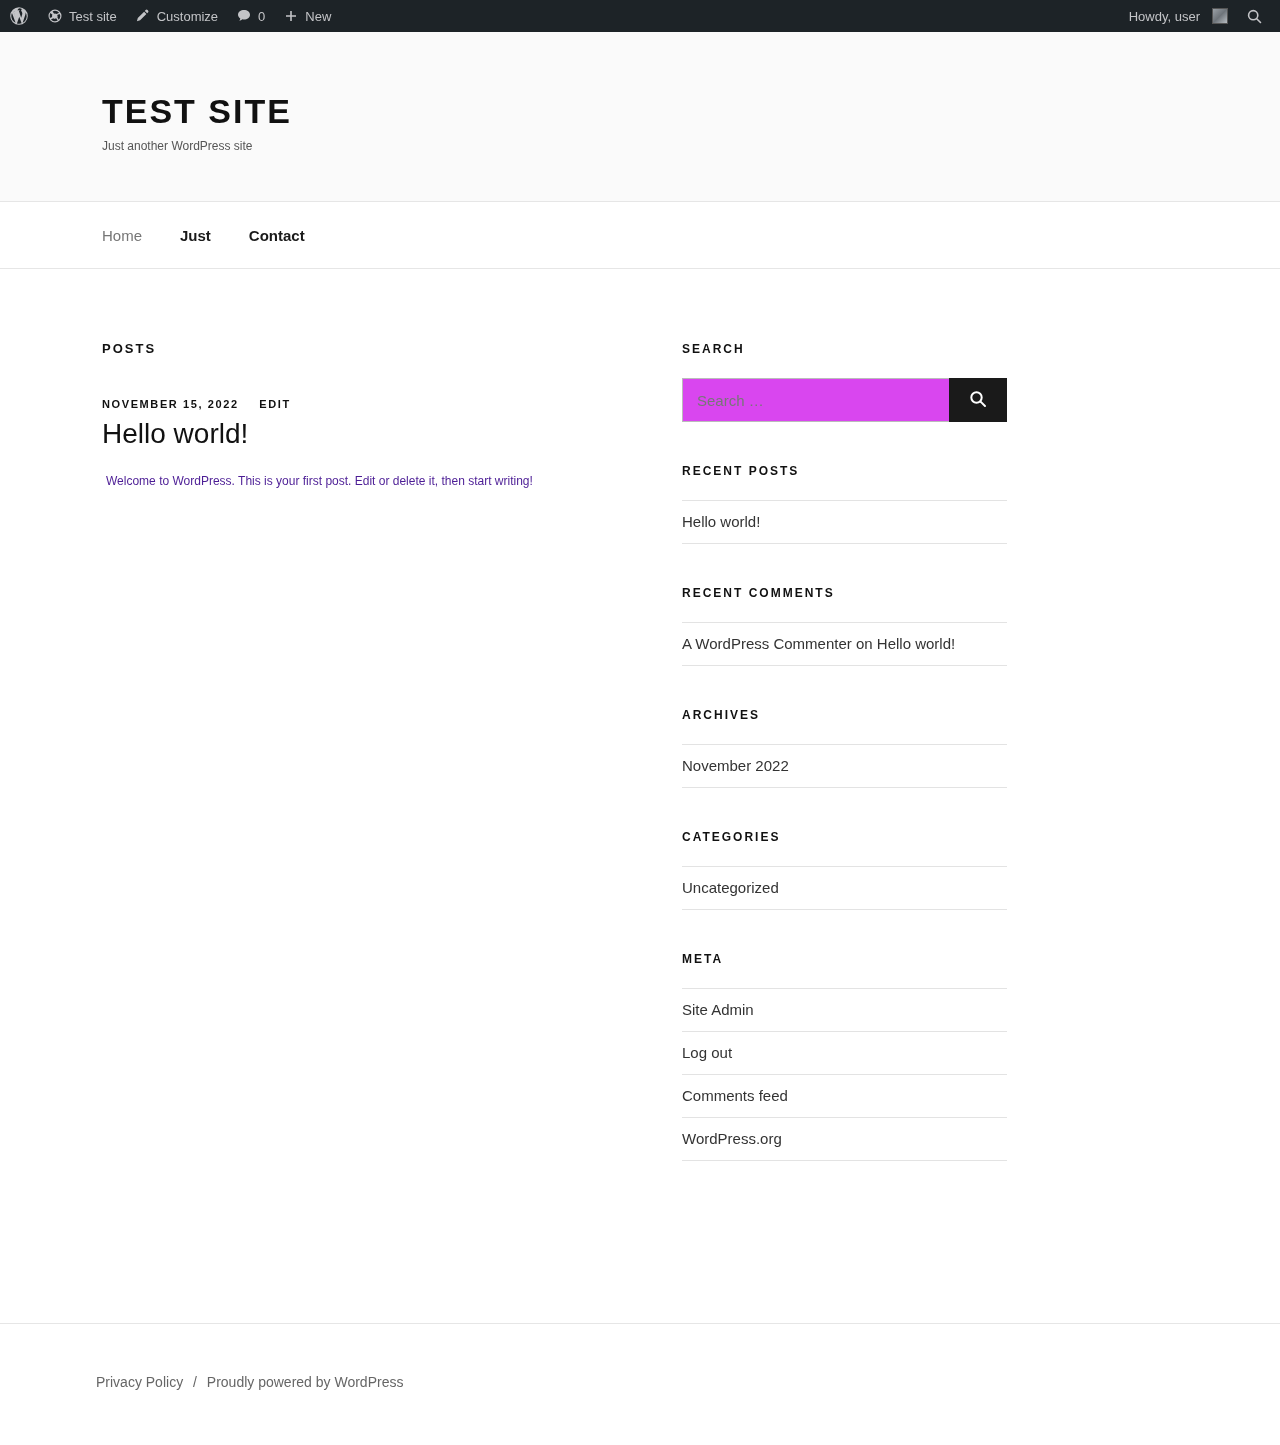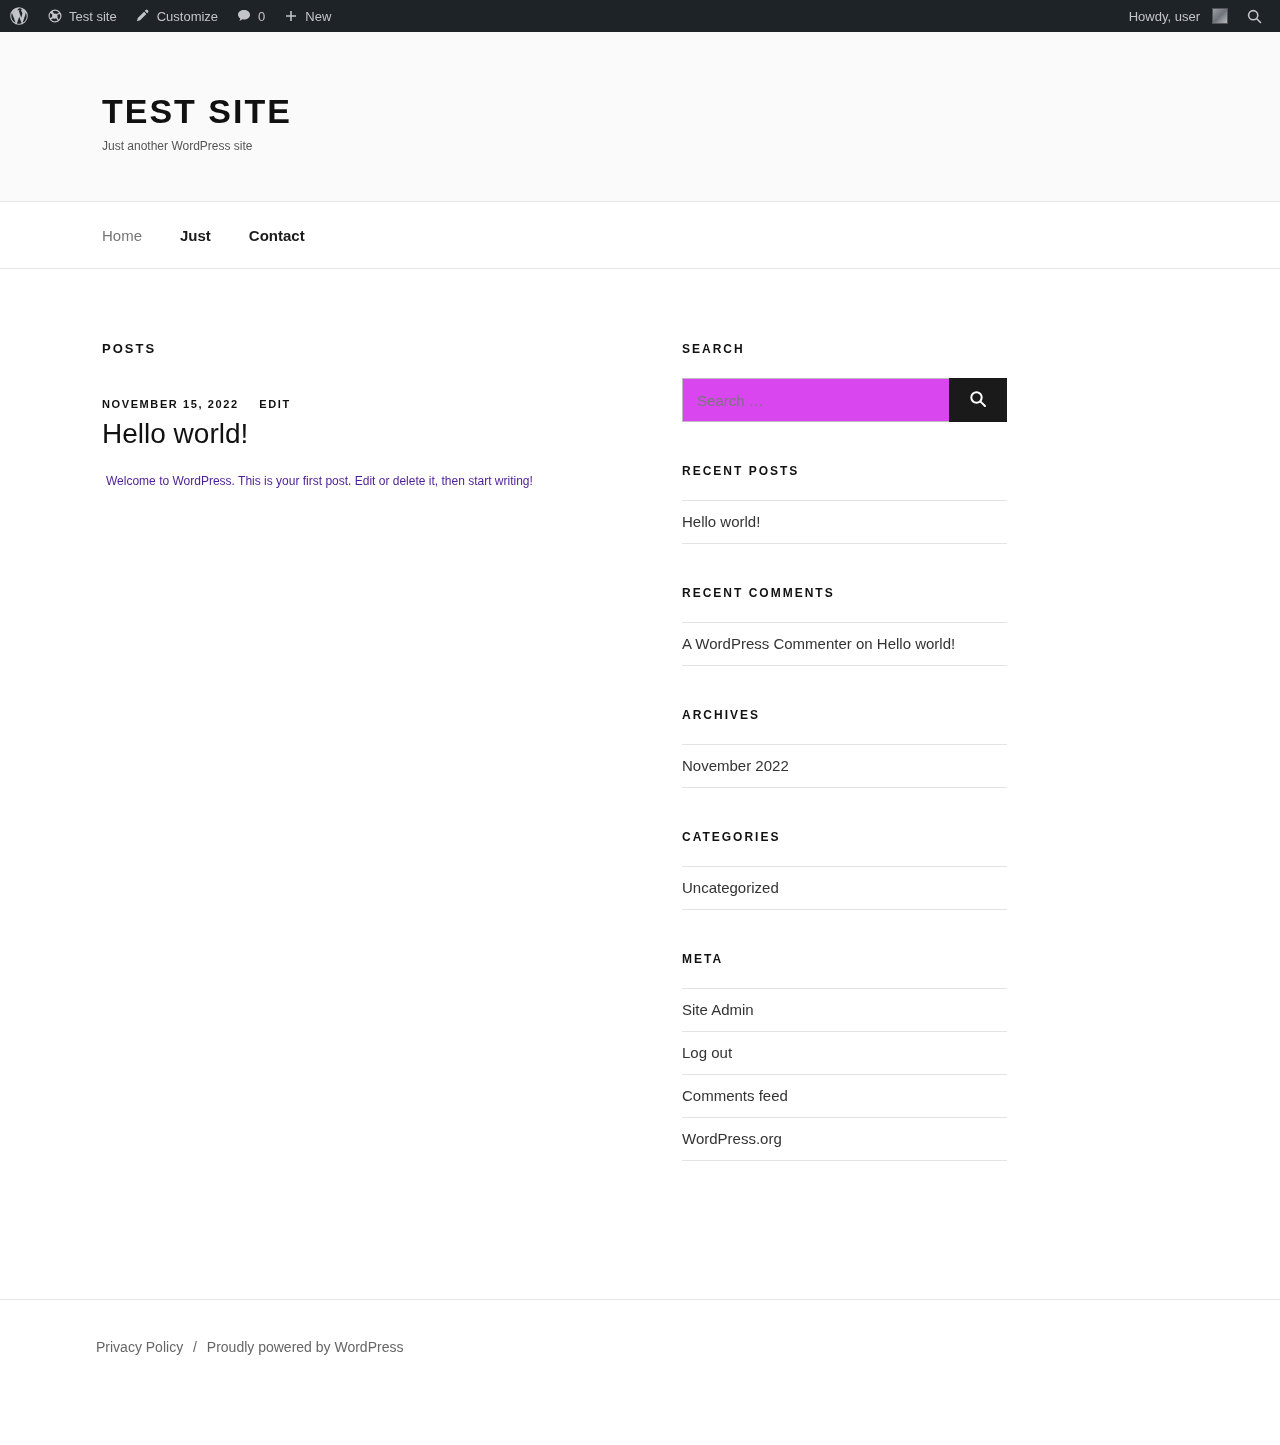--- a/index.html
+++ b/index.html
@@ -185,22 +185,22 @@
   }
   .widget-list a {
     color: #333;
     text-decoration: none;
     cursor: pointer;
   }
 
   
   .site-footer {
     border-top: 1px solid #e6e6e6;
-    margin-top: 96px;
-    padding: 39px 0 40px 0;
+    margin-top: 120px;
+    padding: 50px 0 40px 0;
   }
   .footer-inner {
     width: 1100px;
     margin: 0 auto;
     padding: 0 6px;
     font-size: 14px;
     color: #666;
   }
   .footer-inner a { color: #666; text-decoration: none; cursor: pointer; }
   .sep { margin: 0 6px; }

